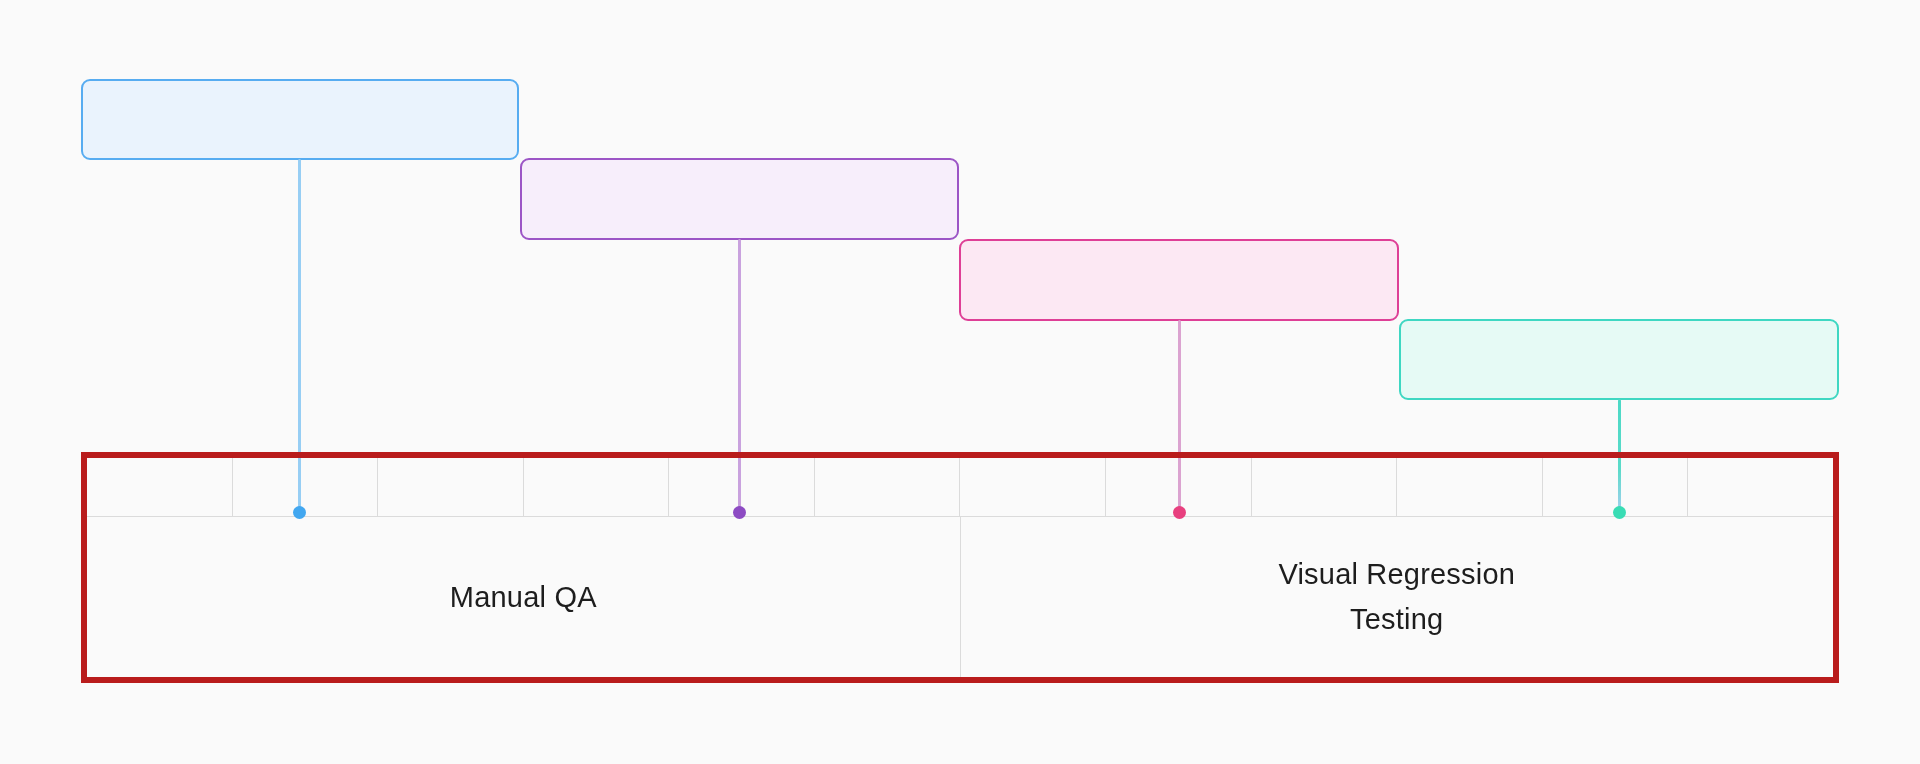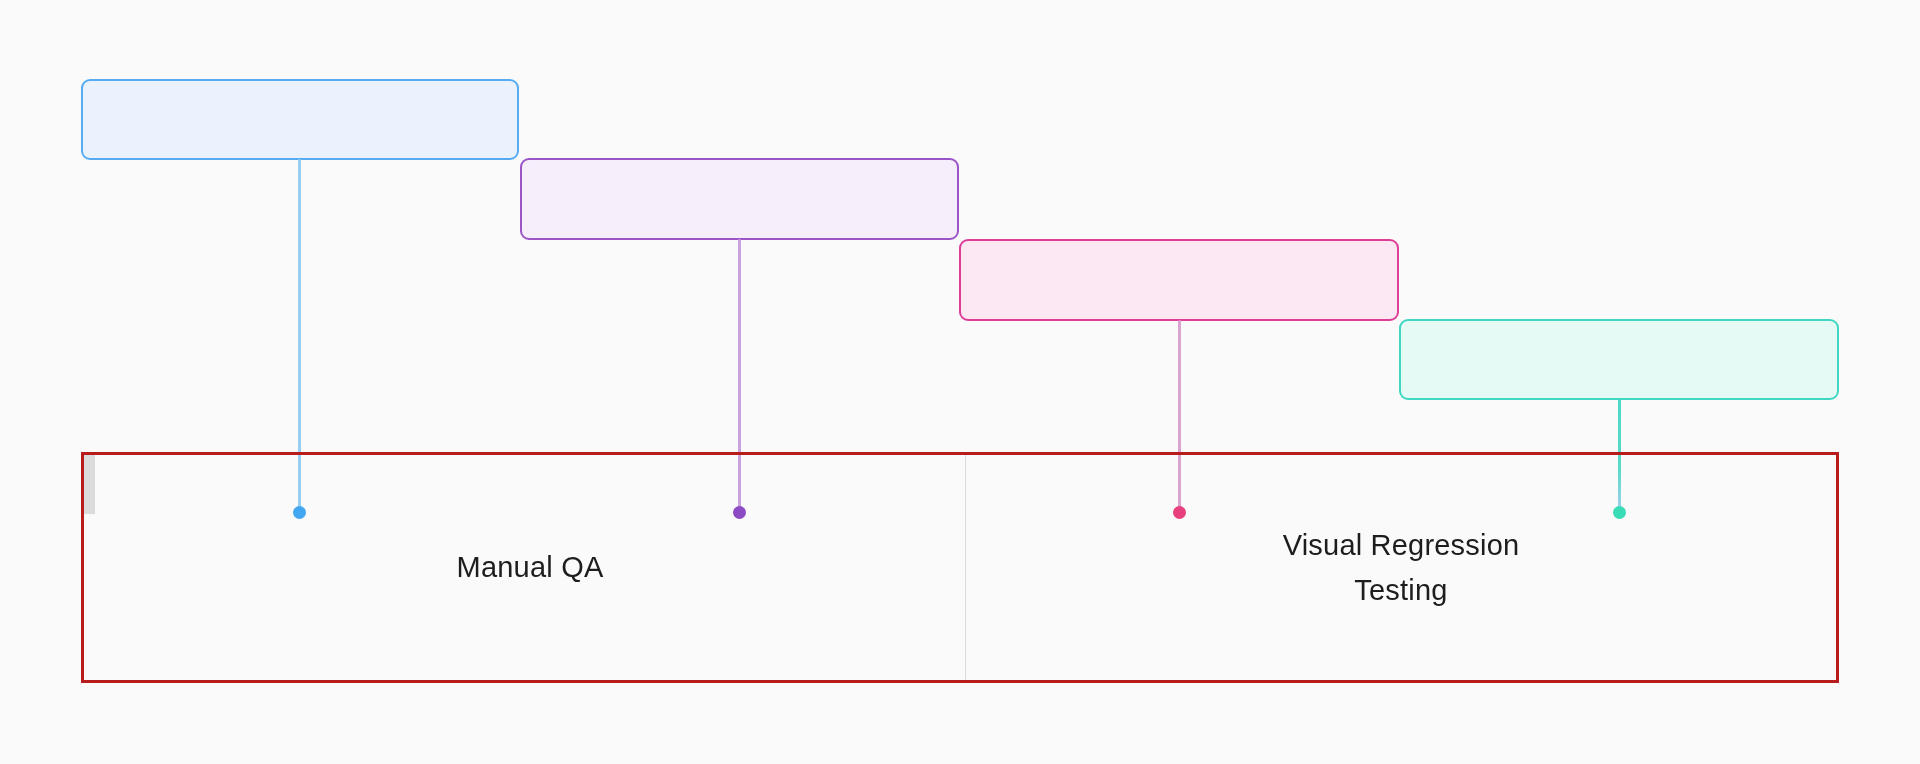--- a/index.html
+++ b/index.html
@@ -52,23 +52,23 @@
   .dot-1 { left: 733px;  top: 506px; background: #8d4bc3; }
   .dot-2 { left: 1173px; top: 506px; background: #e8407f; }
   .dot-3 { left: 1613px; top: 506px; background: #39dcb4; }
 
   
   .timeline-table {
     position: absolute;
     left: 81px; top: 452px;
     width: 1758px; height: 231px;
     box-sizing: border-box;
-    border: 3px solid #b91c1c;
+    border: 6px solid #b91c1c;
     display: flex;
-    flex-direction: row;
+    flex-direction: column;
   }
   .ticks-row {
     display: flex;
     height: 59px;
     box-sizing: border-box;
     border-bottom: 1px solid #dbdbdb;
   }
   .tick-cell {
     flex: 1;
     box-sizing: border-box;

